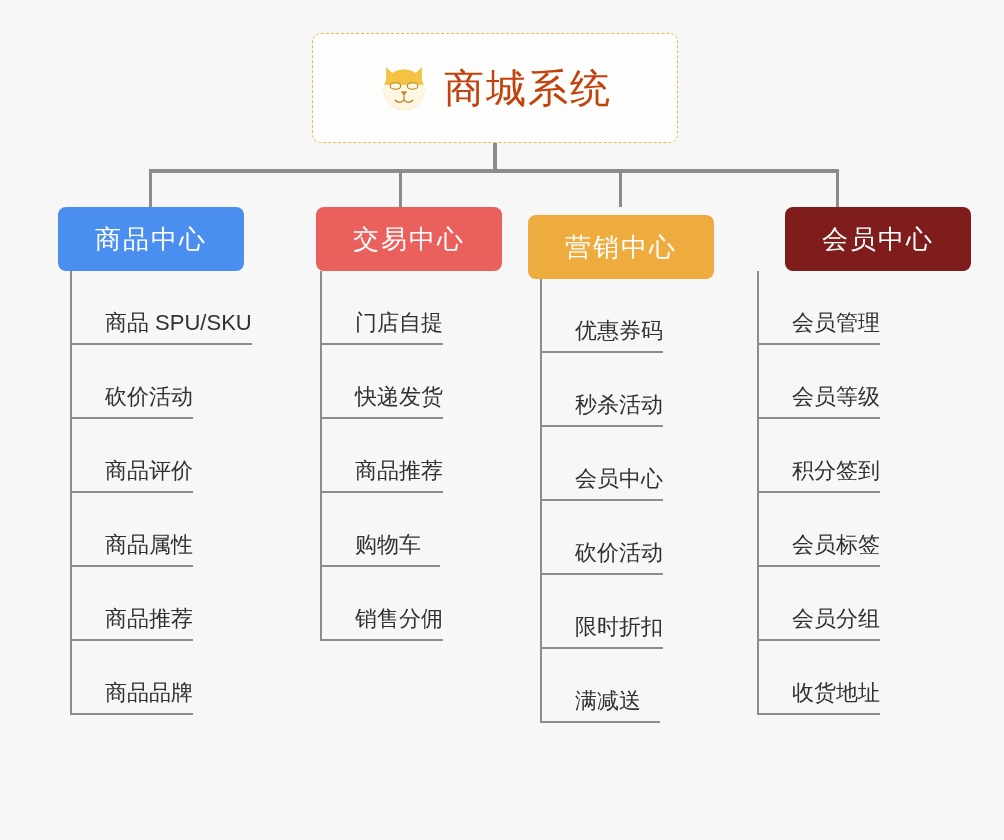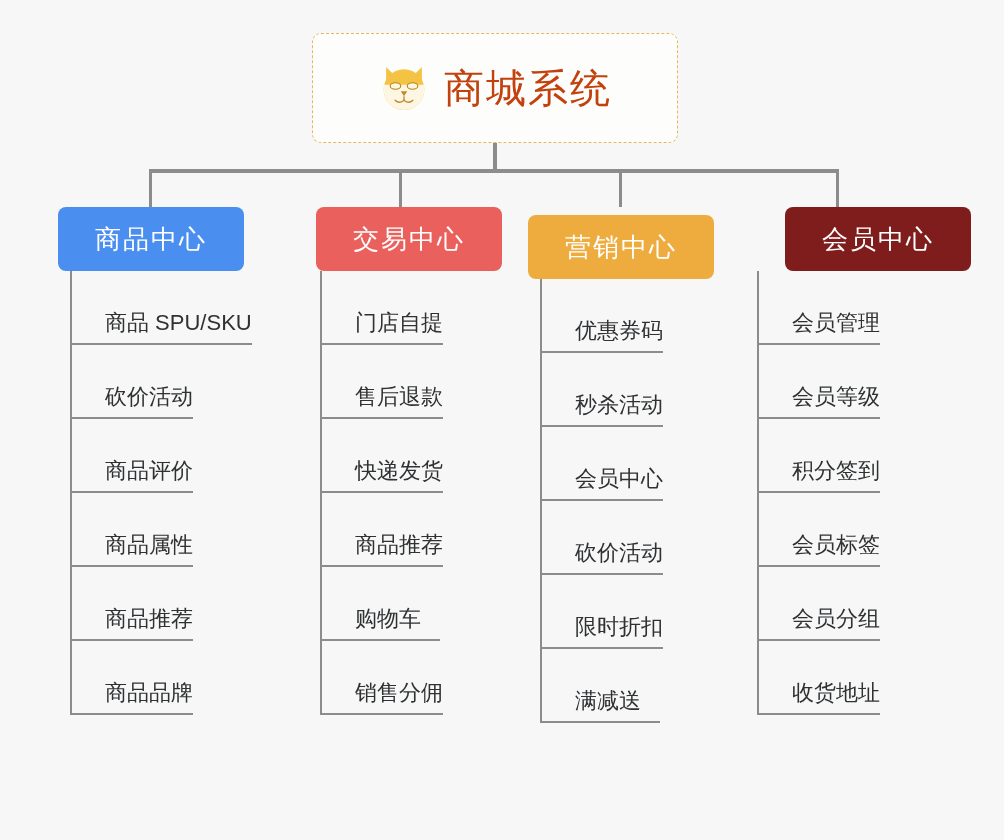--- a/index.html
+++ b/index.html
@@ -183,23 +183,20 @@
 
   <div class="column" style="left:308px;">
     <div class="cat-header" style="background: rgb(233, 96, 92); margin-left: 8px;">
       <span>交易中心</span>
     </div>
     <div class="leaves">
       <div class="leaf">
           <span class="leaf-label">门店自提</span>
         </div>
       <div class="leaf">
-          <span class="leaf-label">售后退款</span>
-        </div>
-      <div class="leaf">
           <span class="leaf-label">快递发货</span>
         </div>
       <div class="leaf">
           <span class="leaf-label">商品推荐</span>
         </div>
       <div class="leaf">
           <span class="leaf-label">购物车</span>
         </div>
       <div class="leaf">
           <span class="leaf-label">销售分佣</span>

